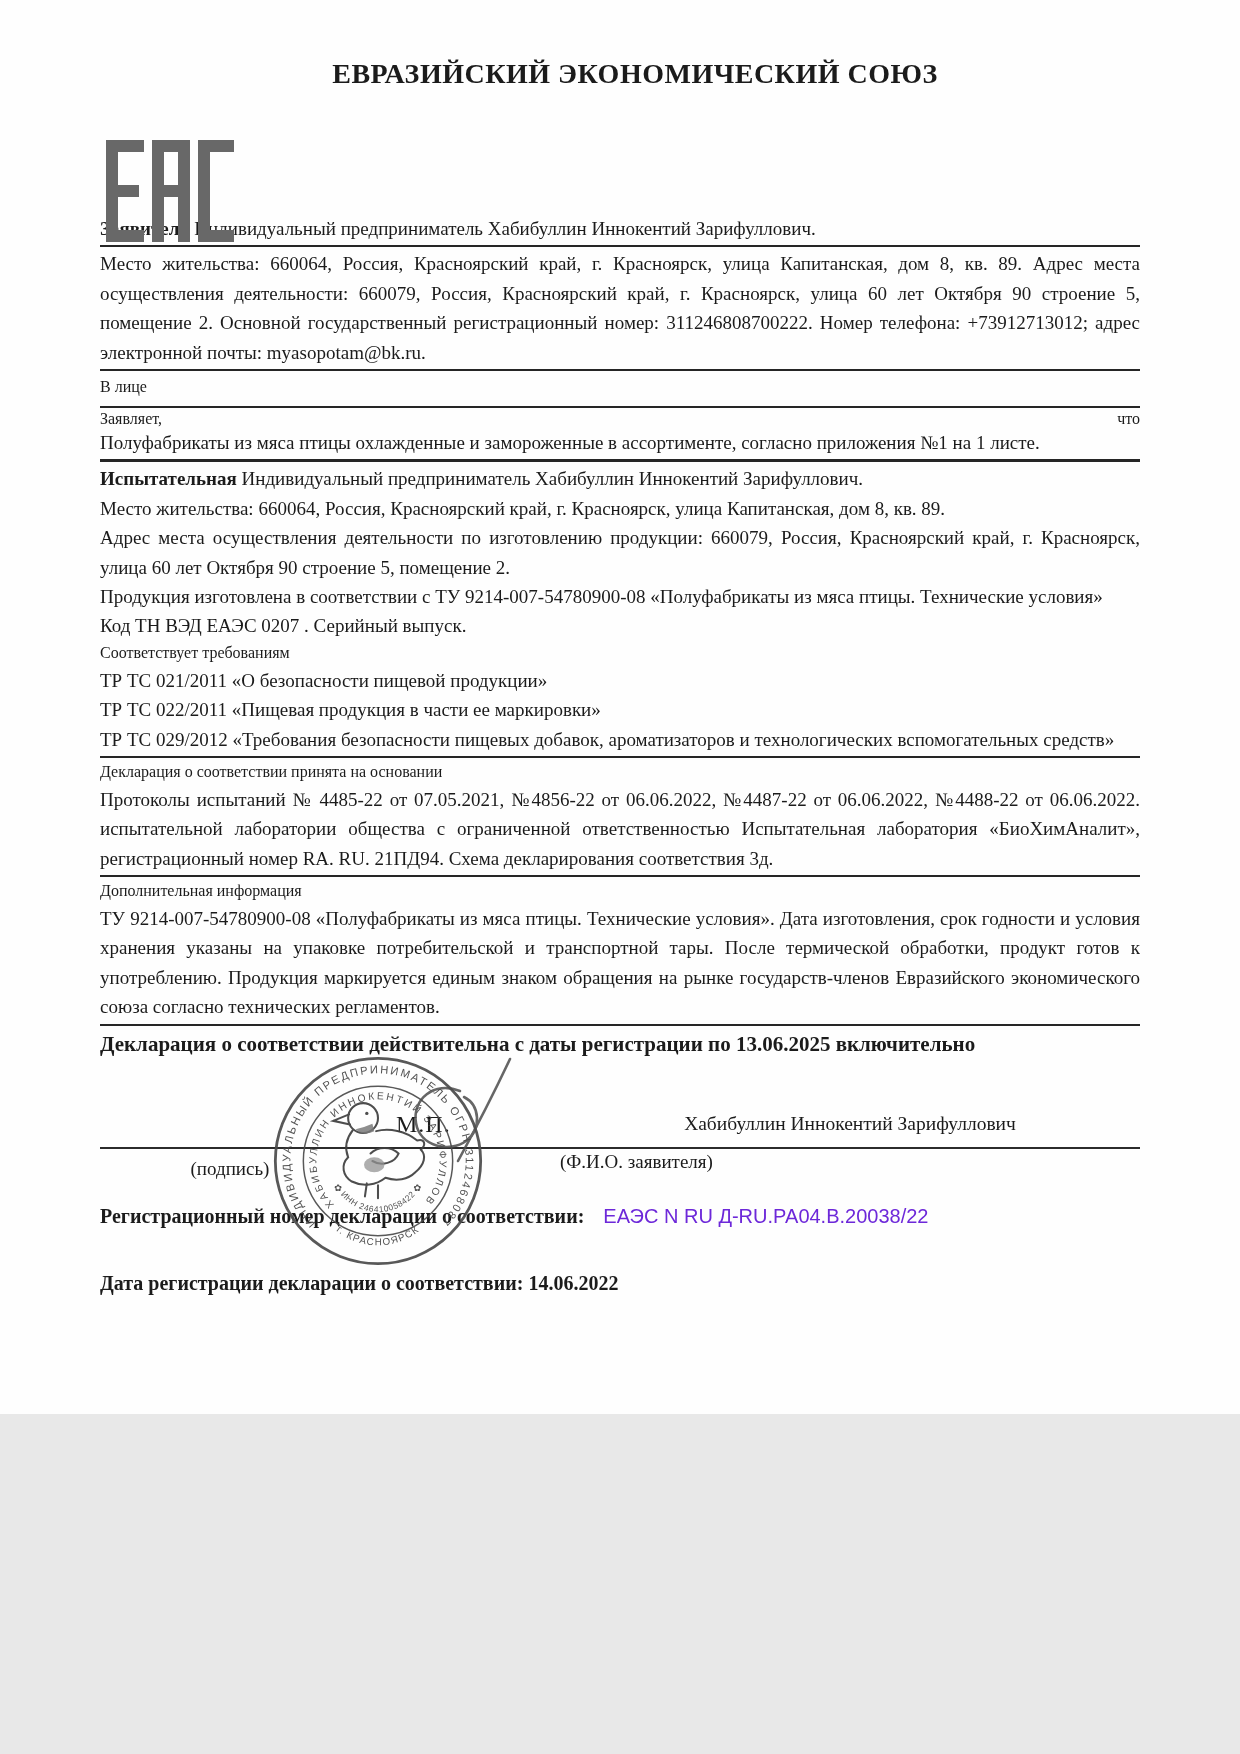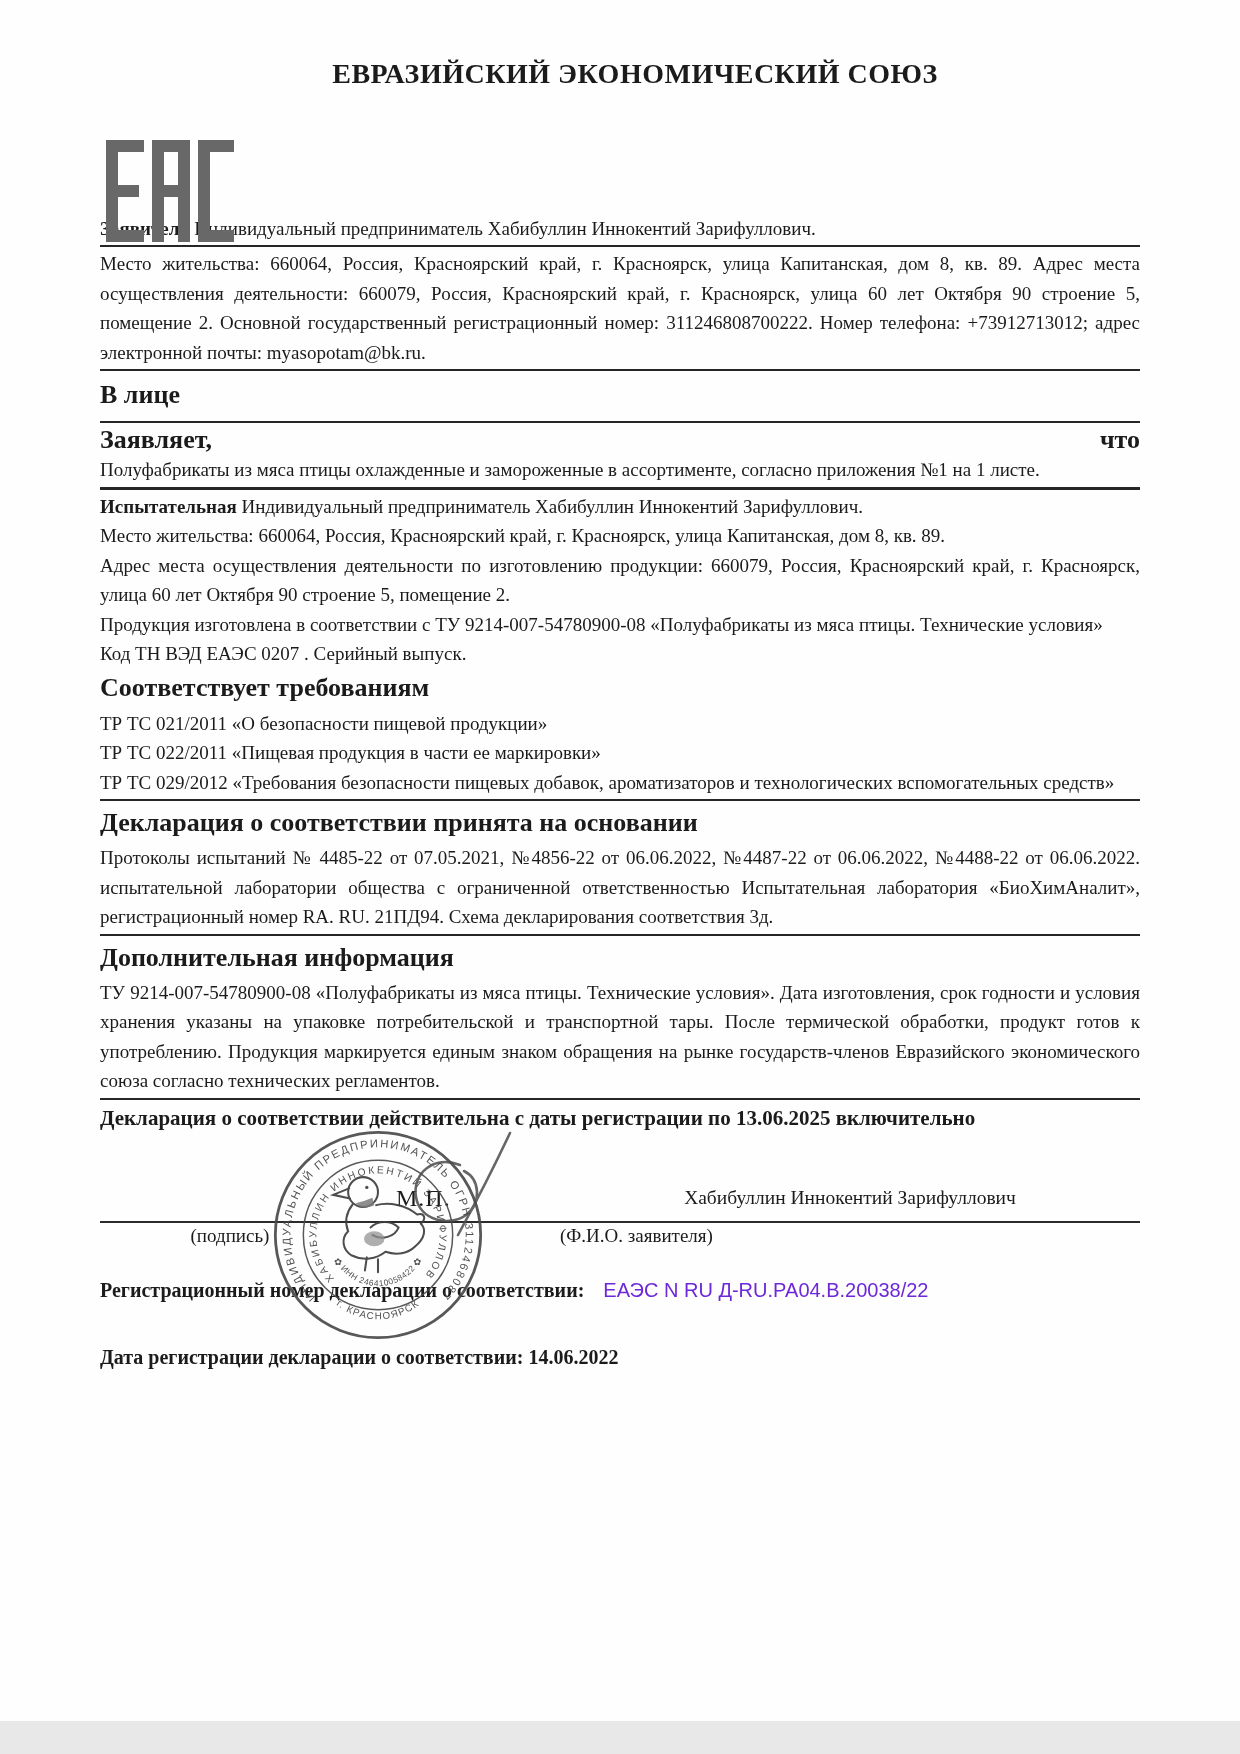--- a/index.html
+++ b/index.html
@@ -1,41 +1,41 @@
 <!DOCTYPE html>
 <html lang="ru"><head>
 <meta charset="utf-8">
 <style>
   html,body{margin:0;padding:0;background:#e8e8e8;}
   .page{
     position:relative;
-    width:1240px;height:1721px;
+    width:1240px;height:1414px;
     margin:0 auto;
     background:#fefefe;
     font-family:"Liberation Serif","DejaVu Serif",serif;
     color:#1b1b1b;
     overflow:hidden;
     box-sizing:border-box;
     padding:56px 100px 0 100px;
   }
   .titles{ text-align:center; font-weight:bold; font-size:28px; line-height:1.28; letter-spacing:0.5px; margin-left:30px;}
   .eac-logo{ position:absolute; left:106px; top:140px; width:128px; height:102px;}
   .content{ margin-top:122px; }
   .rule{ border:none; border-top:2px solid #262626; margin:2px 0 2px 0; }
   .rule.thick{ border-top-width:3px; }
   .line{ font-size:19px; line-height:1.55; }
   .para{ font-size:19px; line-height:1.55; text-align:justify; }
   .b{ font-weight:bold; }
   .hrow{ display:flex; justify-content:space-between; align-items:center; }
-  .sect-label{ font-weight:bold; font-size:26px; }
+  .sect-label{ font-weight:normal; font-size:16px; }
   .inperson{ padding:2px 0 4px 0; }
   .validity{ font-size:21px; font-weight:bold; line-height:1.4; margin-top:4px;}
   .sig-area{ position:relative; height:132px; margin-top:4px;}
   .sig-line{ position:absolute; left:0; right:0; top:84px; border-top:2px solid #2b2b2b;}
-  .sig-caption{ position:absolute; left:40px; top:88px; width:180px; text-align:center; font-size:19px;}
+  .sig-caption{ position:absolute; left:40px; top:95px; width:180px; text-align:center; font-size:19px;}
   .fio{ position:absolute; left:460px; top:50px; width:580px; text-align:center; font-size:19.5px;}
   .fio-caption{ position:absolute; left:460px; top:88px; width:580px; font-size:19px;}
   .mp{ position:absolute; left:296px; top:48px; font-size:24px; letter-spacing:1px; z-index:1;}
   .stamp{ position:absolute; left:166px; top:-14px; width:224px; height:224px; z-index:2; opacity:0.92;}
   .squiggle{ position:absolute; left:298px; top:-10px; width:132px; height:112px; z-index:3; opacity:0.85;}
   .reg-row{ margin-top:10px; font-size:20px; }
   .reg-value{ font-family:"Liberation Sans","DejaVu Sans",sans-serif; font-weight:normal; font-size:20px; margin-left:14px; color:#6d28d9;}
   .date-row{ margin-top:44px; font-size:20px; }
   .date-value{ }
   .stamp text{ font-family:"Liberation Sans","DejaVu Sans",sans-serif; fill:#444; }

